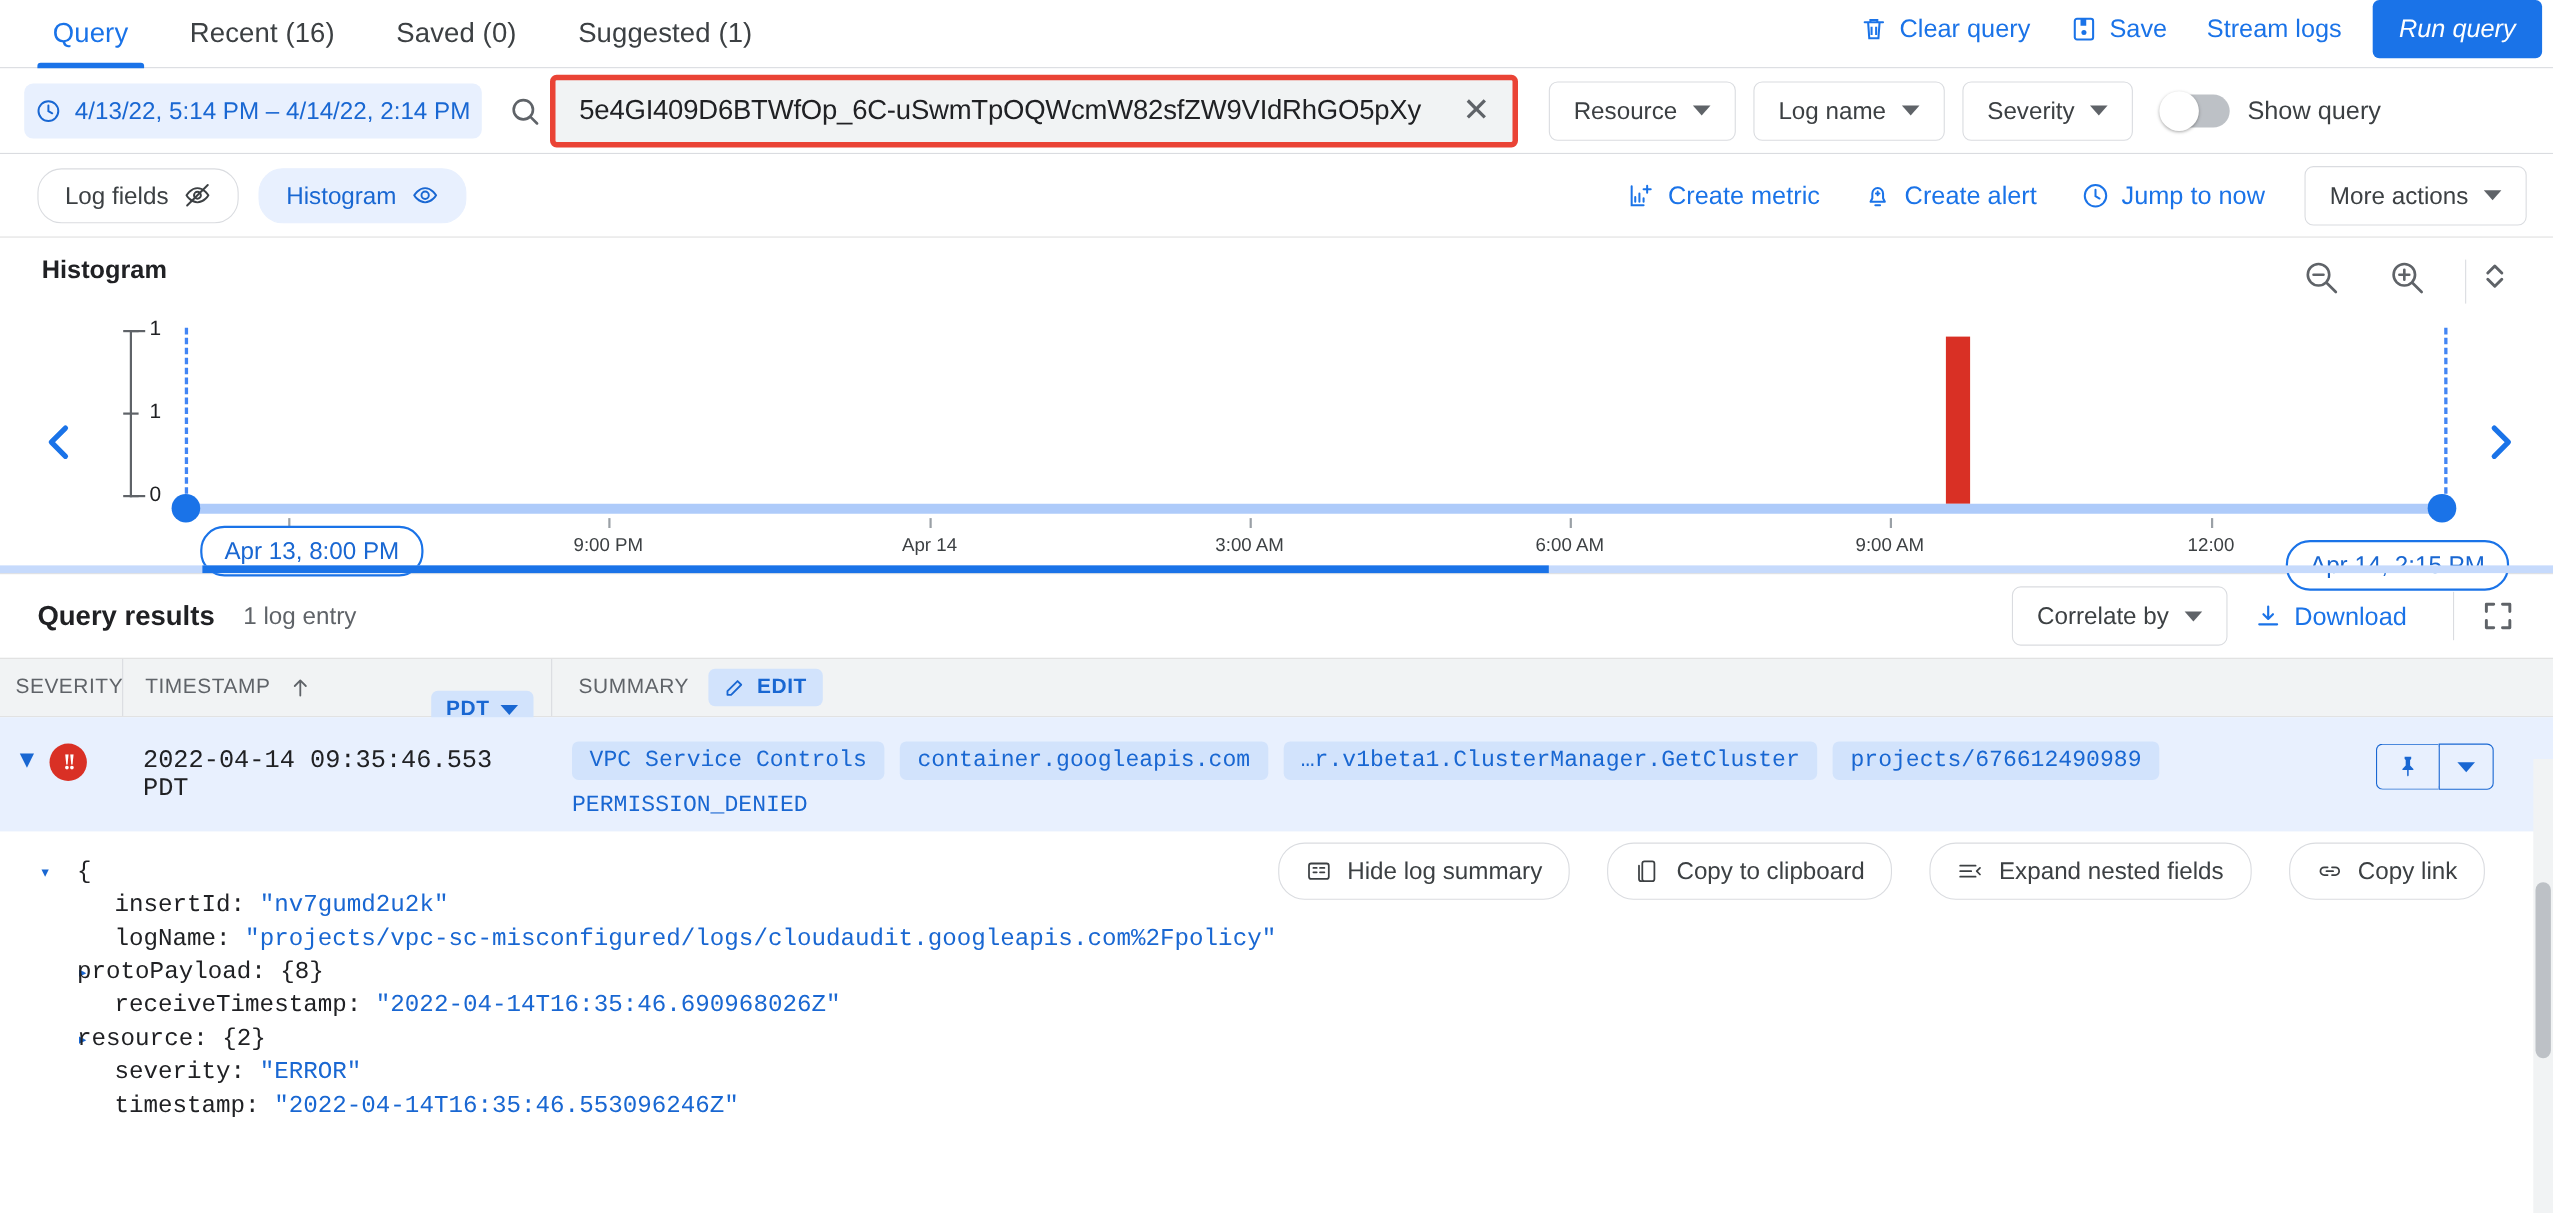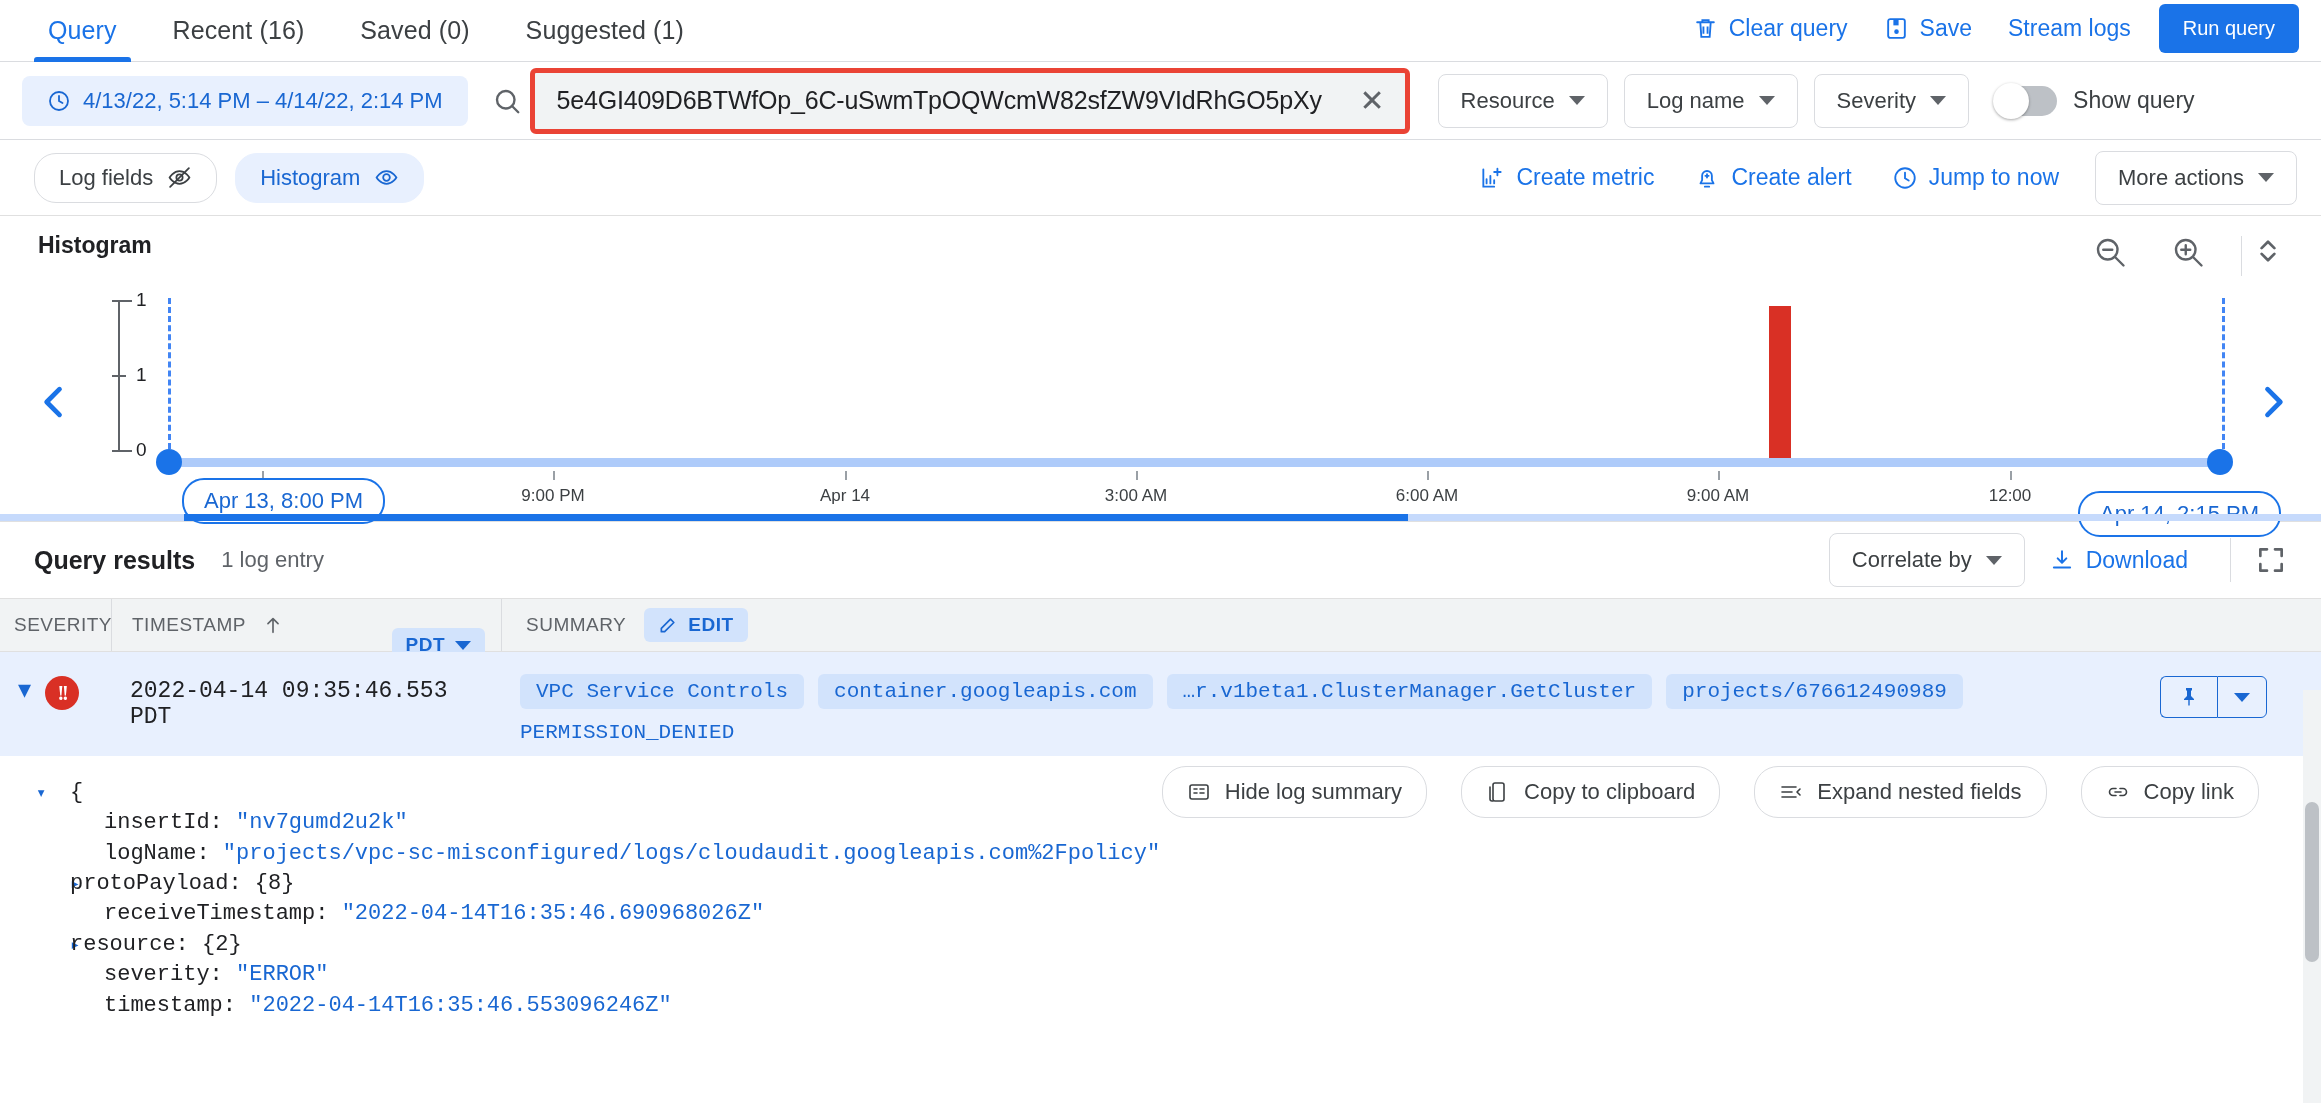--- a/index.html
+++ b/index.html
@@ -28,48 +28,49 @@
     letter-spacing: .1px;
     text-align: center;
   }
   .tab.active { color: #1a73e8; font-weight: 500; }
   .tab.active::after {
     content:""; position:absolute; left: 8px; right: 8px; bottom: -1px;
     height: 5px; background:#1a73e8; border-radius: 3px 3px 0 0;
   }
   .tabbar-actions {
     margin-left: auto; display:flex; align-items:center; gap: 0;
-    padding-bottom: 8px; padding-right: 22px;
+    padding-bottom: 8px; padding-right: 10px;
   }
   .txtbtn {
     display:flex; align-items:center; gap:11px;
     color:#1a73e8; font-size:23px; font-weight:500;
     padding: 10px 18px; border-radius:6px; cursor:pointer;
     white-space: nowrap; background: transparent; border: none;
     font-family: "Liberation Sans", sans-serif;
   }
   .btn-filled {
     background:#1a73e8; color:#fff; border:none;
-    font-size:20px; font-weight:500;
+    font-size:23px; font-weight:500;
     padding: 13px 24px; border-radius:6px; cursor:pointer;
     margin-left: 10px; white-space:nowrap;
     font-family: "Liberation Sans", sans-serif;
+    font-style: italic;
   }
 
   
   .queryrow {
     display:flex; align-items:center; height: 78px;
     padding: 0 22px 0 22px; gap: 0;
     border-bottom: 1px solid #dadce0;
     position: relative;
   }
   .timechip {
     display:flex; align-items:center; gap:12px;
     background:#e8f0fe; color:#1967d2;
-    border-radius: 8px; padding: 12px 25px;
+    border-radius: 8px; padding: 12px 10px;
     font-size: 22px; white-space: nowrap;
   }
   .searchwrap {
     position: relative; display:flex; align-items:center;
     margin-left: 22px; flex: 0 0 auto;
   }
   .searchicon { color:#5f6368; width:34px; display:flex; justify-content:center; }
   .searchbox {
     position: relative;
     display:flex; align-items:center;

